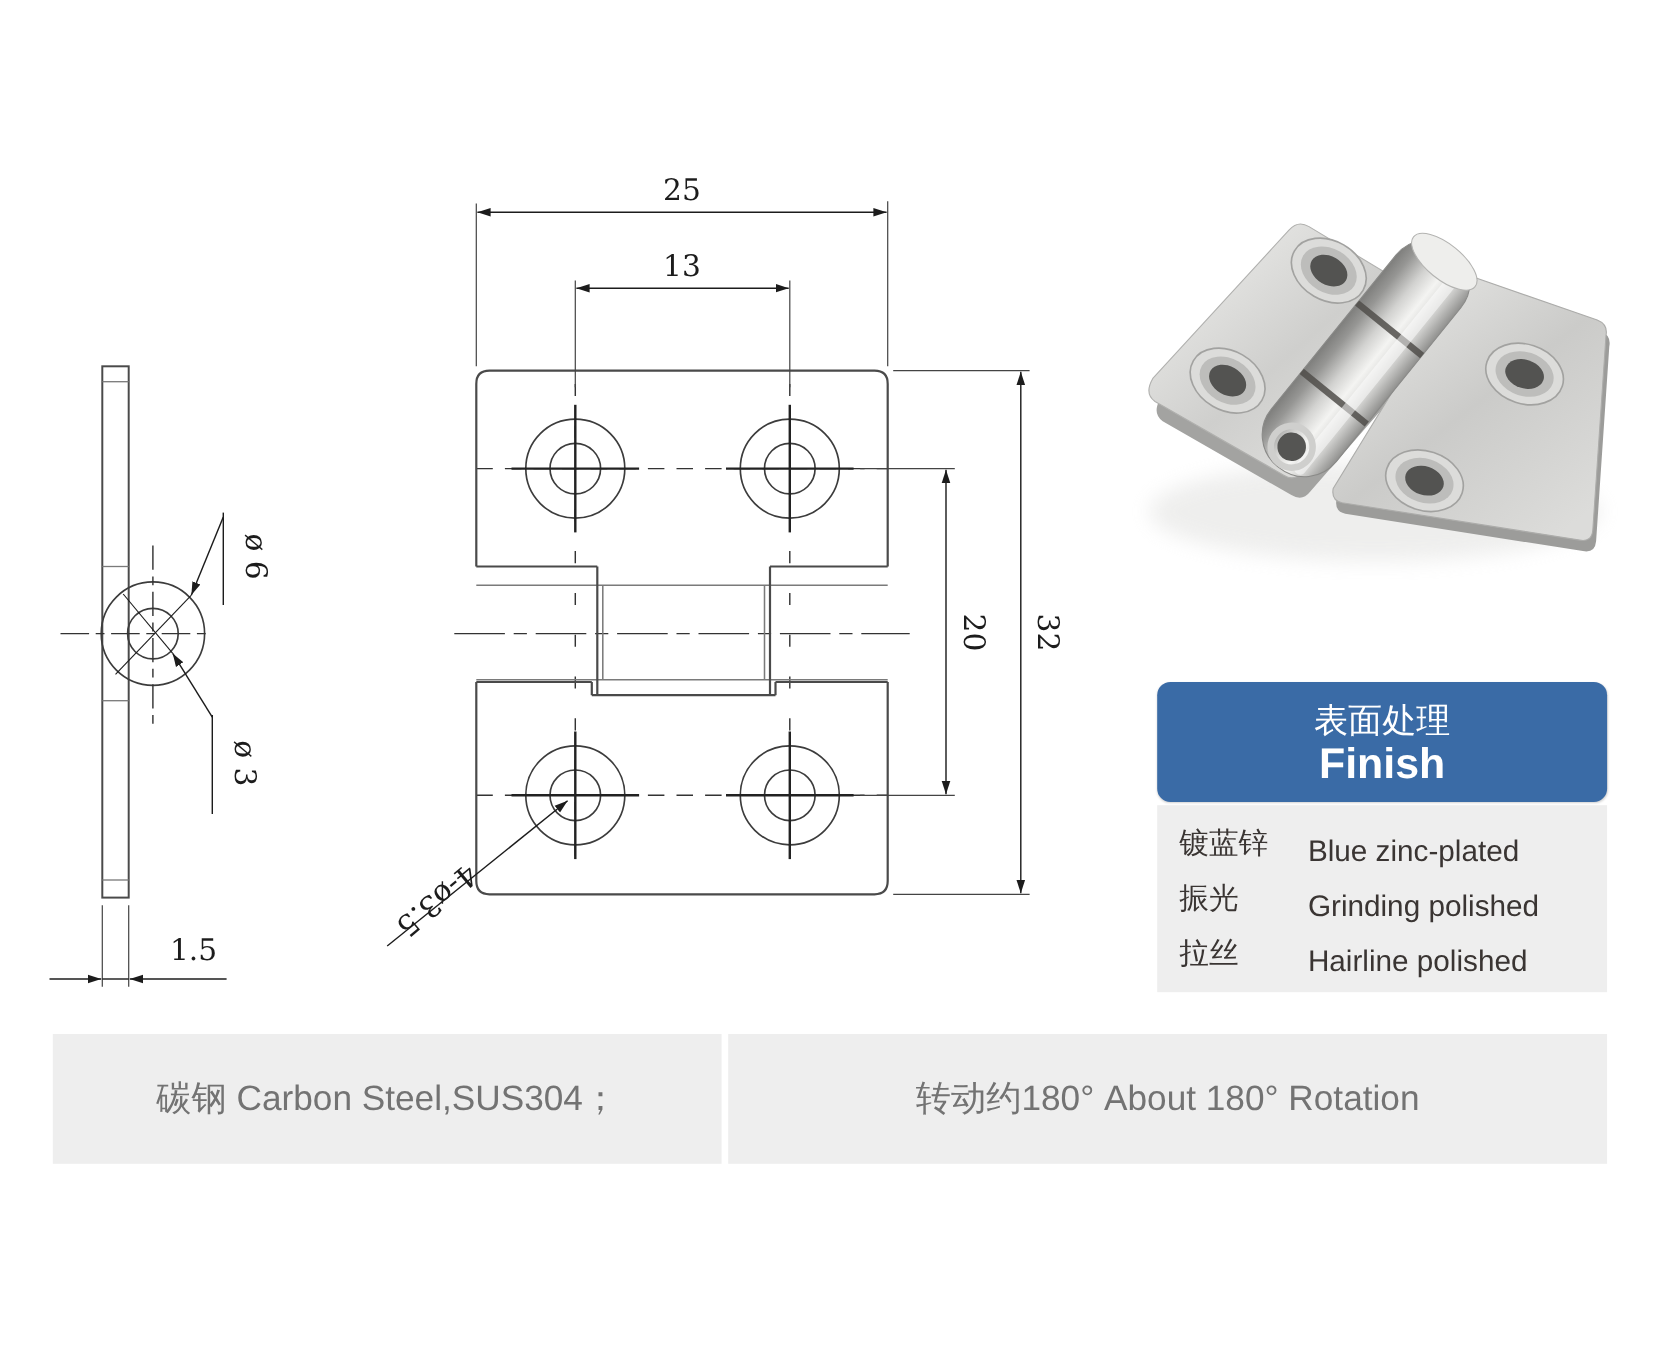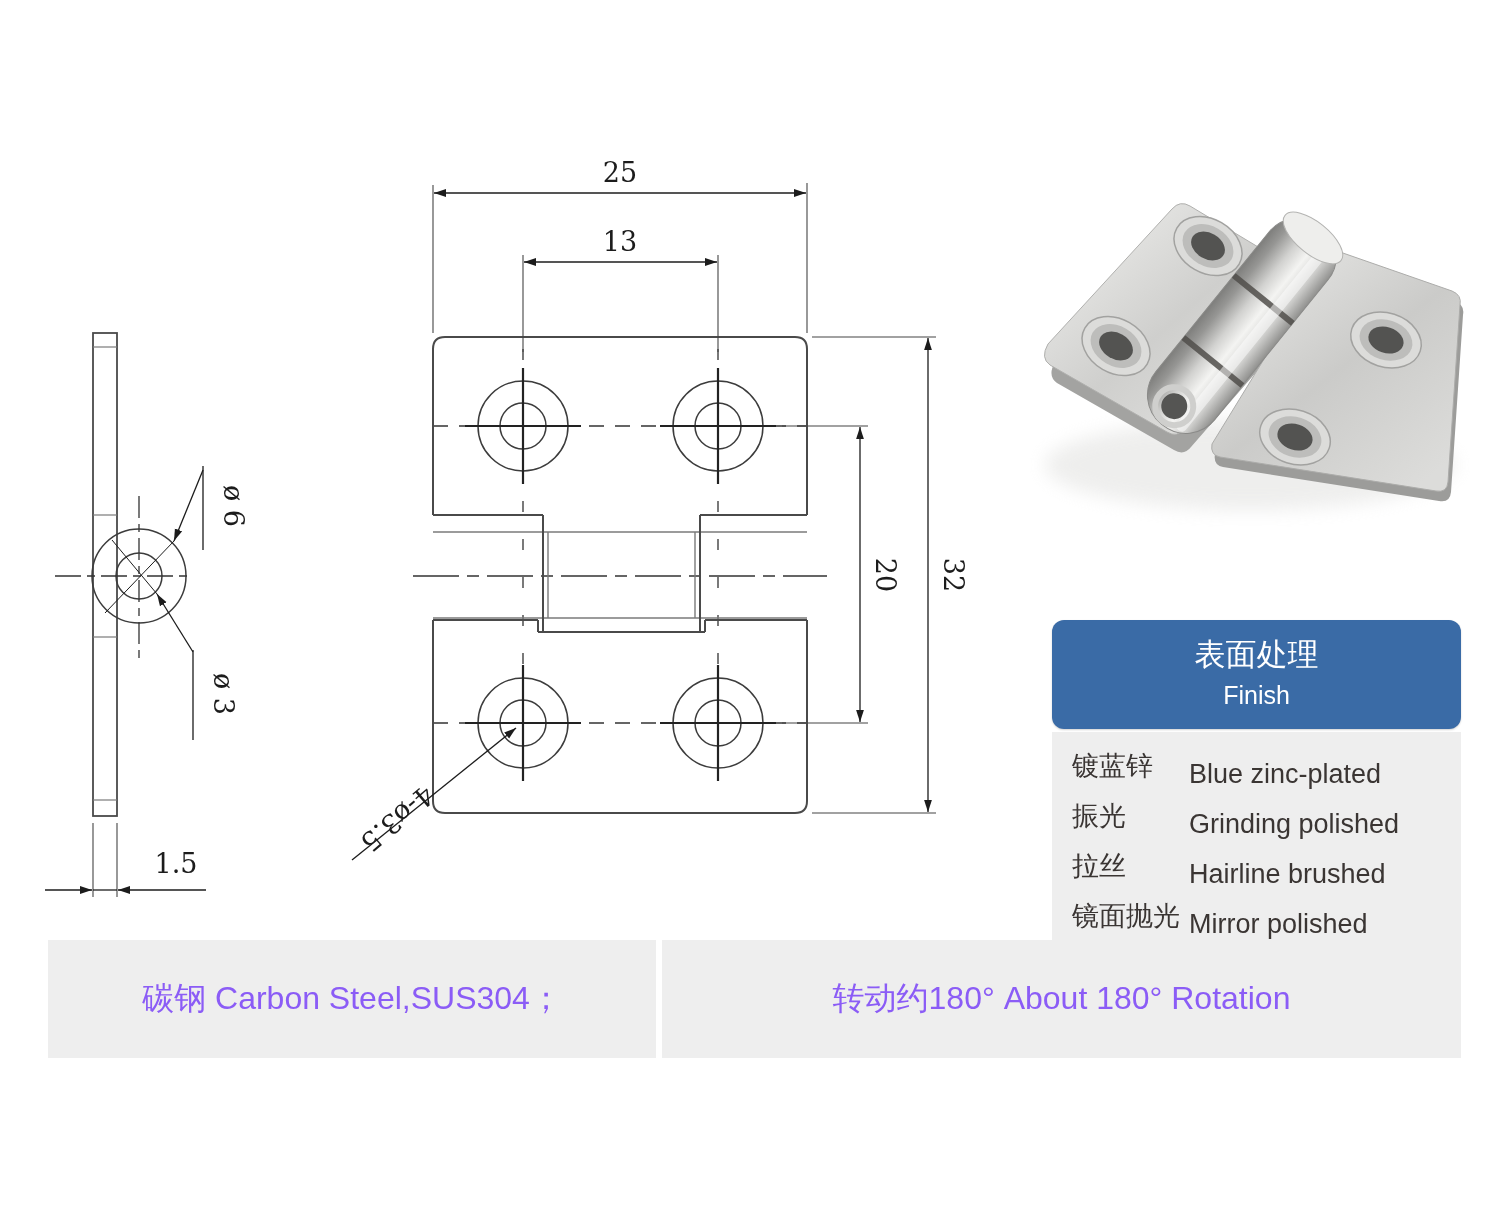--- a/index.html
+++ b/index.html
@@ -7,32 +7,32 @@
         font-family:"Liberation Sans",sans-serif;}
   .abs{position:absolute;}
   svg text{font-family:"DejaVu Serif",serif;fill:#1c1c1c;}
 
   
   .finish{left:1052px;top:620px;width:409px;}
   .finish-header{height:109px;background:var(--accent);border-radius:12px;color:#fff;
                  display:flex;flex-direction:column;align-items:center;justify-content:center;
                  box-shadow:0 1px 2px rgba(0,0,0,.18);}
   .finish-header .cn{font-size:31px;line-height:40px;}
-  .finish-header .en{font-size:25px;line-height:40px;}
+  .finish-header .en{font-size:39px;line-height:40px;font-weight:bold;}
   .finish-body{margin-top:3px;background:#eeeeee;padding:9px 0 11px 0;}
   .finish-row{height:50px;display:flex;align-items:center;color:#3a3533;}
   .finish-row .cn{margin-left:20px;width:117px;font-size:27px;white-space:nowrap;}
   .finish-row .en{font-size:27px;white-space:nowrap;margin-top:17px;}
 
   
   .spec{left:48px;top:940px;display:grid;grid-template-columns:608px 799px;
         grid-template-rows:118px 120px;gap:6px;}
   .spec .cell{display:flex;align-items:center;justify-content:center;font-size:32px;}
   .spec .label{background:var(--accent);color:#ffffff;}
-  .spec .value{background:#eeeeee;color:#8b5cf6;}
+  .spec .value{background:#eeeeee;color:#737373;}
 </style>
 </head>
 <body>
 
 <div class="page">
 
   <svg class="abs" style="left:0;top:0" width="1000" height="940" viewBox="0 0 1000 940">
     <defs>
       <marker id="arr" markerWidth="14" markerHeight="9" refX="12" refY="4.5" orient="auto-start-reverse" markerUnits="userSpaceOnUse">
         <path d="M12,4.5 L0,0.6 L0,8.4 Z" fill="#1c1c1c"></path>
@@ -222,25 +222,21 @@
       <div class="finish-row">
         <span class="cn">镀蓝锌</span>
         <span class="en">Blue zinc-plated</span>
       </div>
       <div class="finish-row">
         <span class="cn">振光</span>
         <span class="en">Grinding polished</span>
       </div>
       <div class="finish-row">
         <span class="cn">拉丝</span>
-        <span class="en">Hairline brushed</span>
-      </div>
-      <div class="finish-row">
-        <span class="cn">镜面抛光</span>
-        <span class="en">Mirror polished</span>
+        <span class="en">Hairline polished</span>
       </div>
     </div>
   </div>
 
   <div class="abs spec">
     <div class="cell value">碳钢   Carbon Steel,SUS304；</div>
     <div class="cell value">转动约180°   About 180° Rotation</div>
   </div>
 
 </div>

